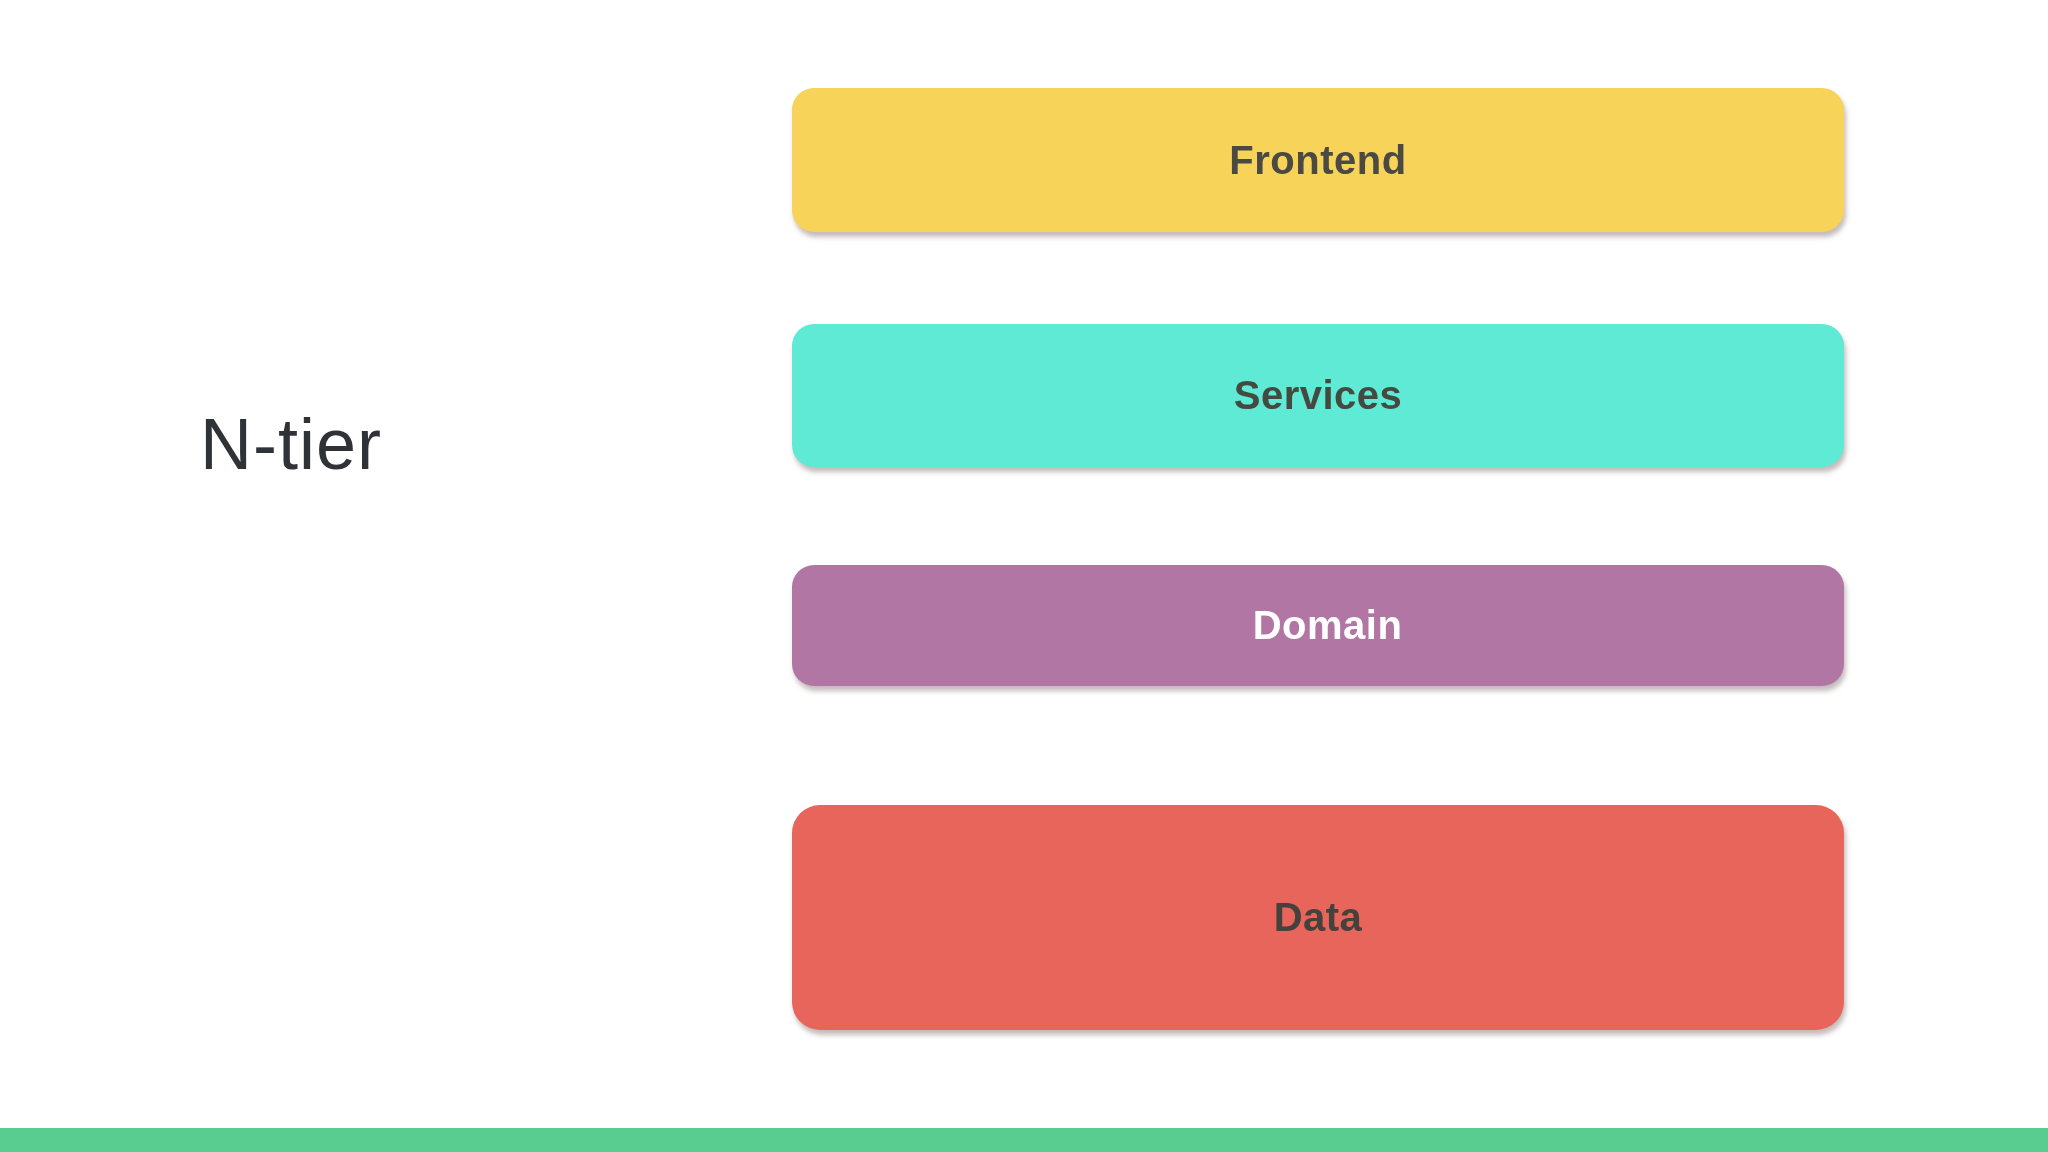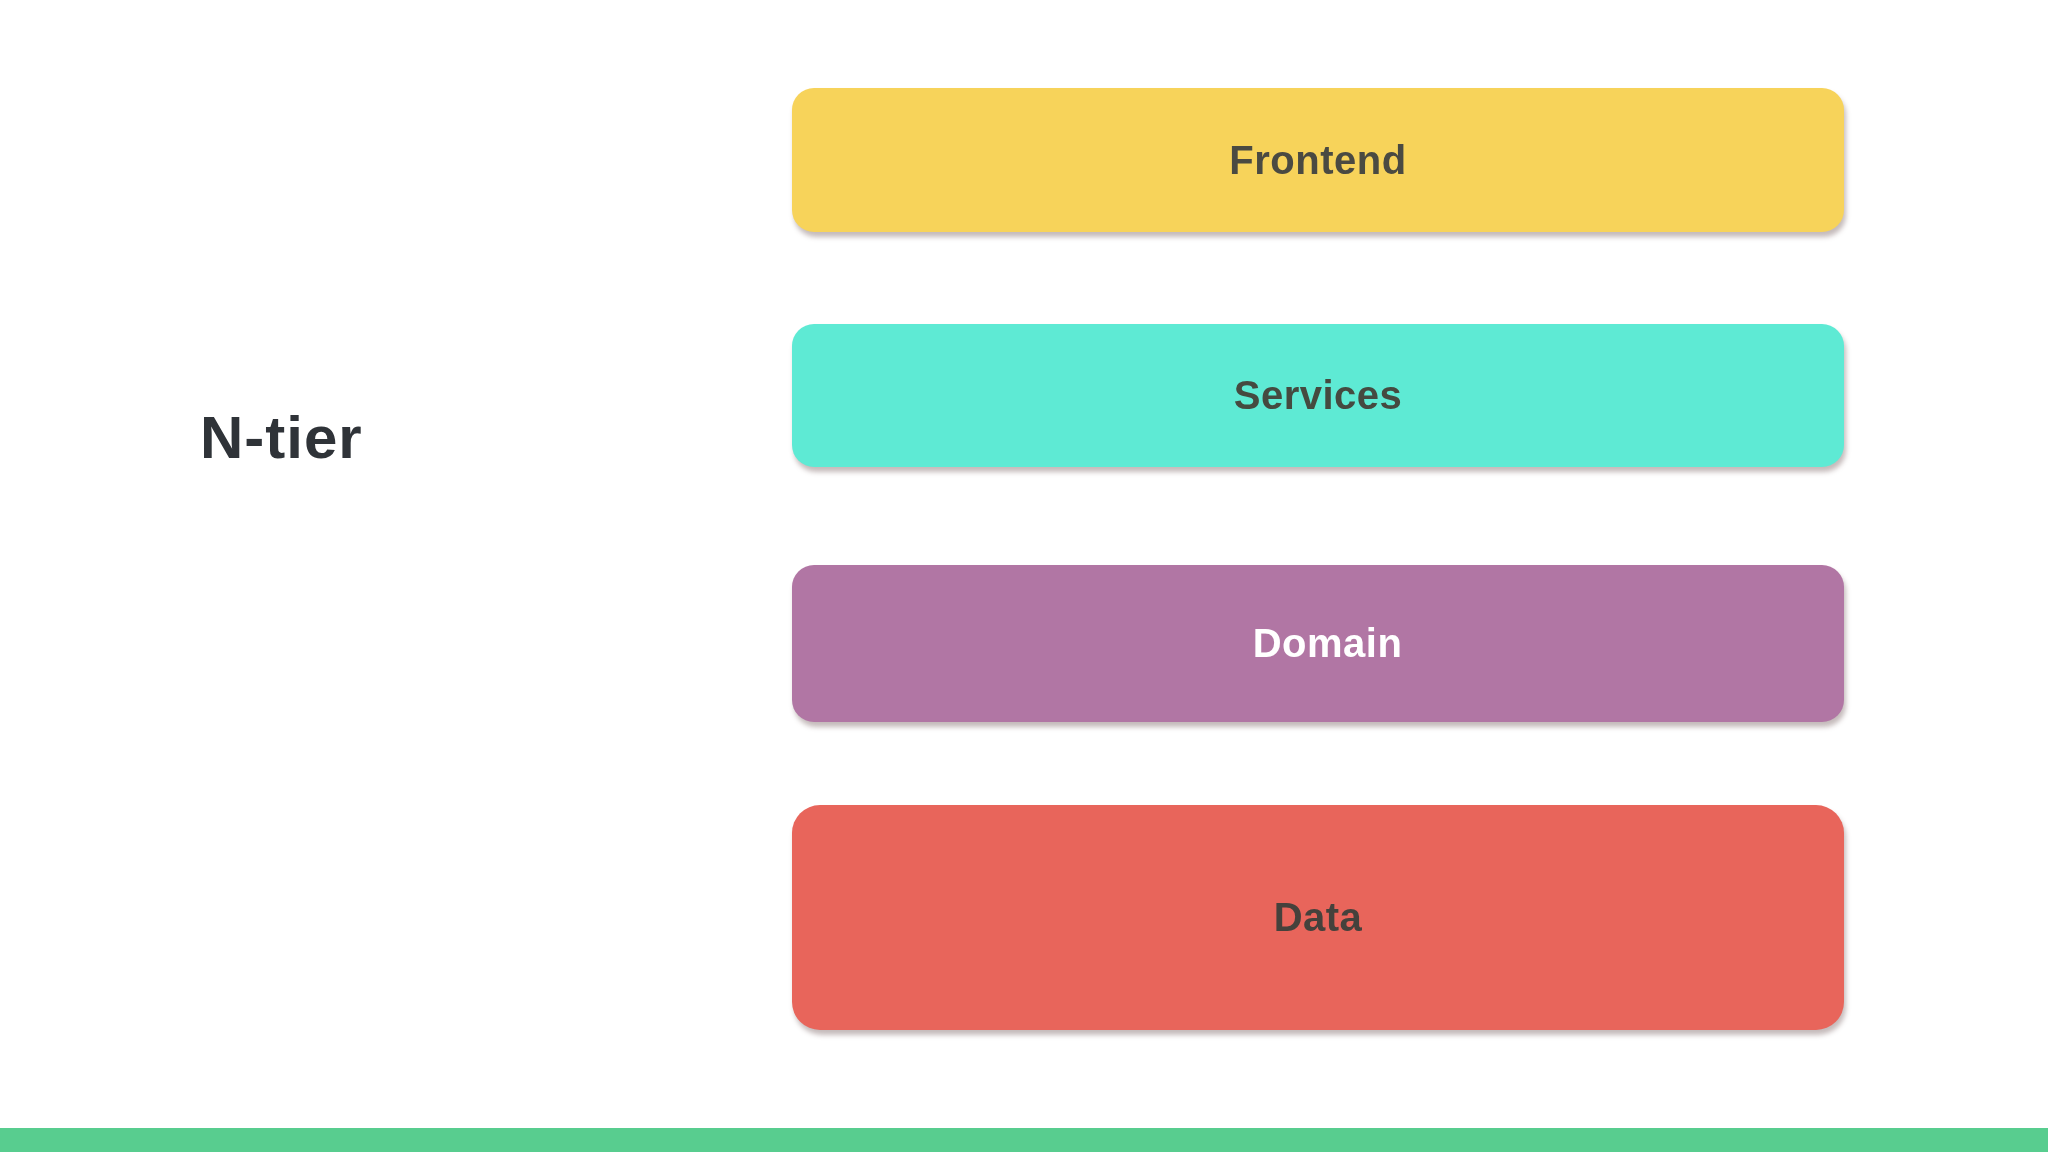--- a/index.html
+++ b/index.html
@@ -15,22 +15,22 @@
     position: relative;
     width: 2048px;
     height: 1152px;
     background: #ffffff;
   }
 
   .slide-title {
     position: absolute;
     left: 200px;
     top: 408px;
-    font-size: 60px;
-    font-weight: bold;
+    font-size: 72px;
+    font-weight: normal;
     letter-spacing: 1px;
     line-height: 1.0;
   }
 
   .tier-stack {
     position: absolute;
     left: 792px;
     top: 0;
     width: 1052px;
     height: 1152px;
@@ -48,21 +48,21 @@
   }
 
   .tier-label {
     font-size: 40px;
     font-weight: bold;
     letter-spacing: 0.5px;
   }
 
   .tier-frontend { top: 88px;  height: 144px; }
   .tier-services { top: 324px; height: 143px; }
-  .tier-domain   { top: 565px; height: 157px; padding-left: 19px; }
+  .tier-domain   { top: 565px; height: 121px; padding-left: 19px; }
   .tier-data     { top: 805px; height: 225px; border-radius: 28px; }
 
   .footer-strip {
     position: absolute;
     left: 0;
     bottom: 0;
     width: 2048px;
     height: 24px;
   }
 </style>

